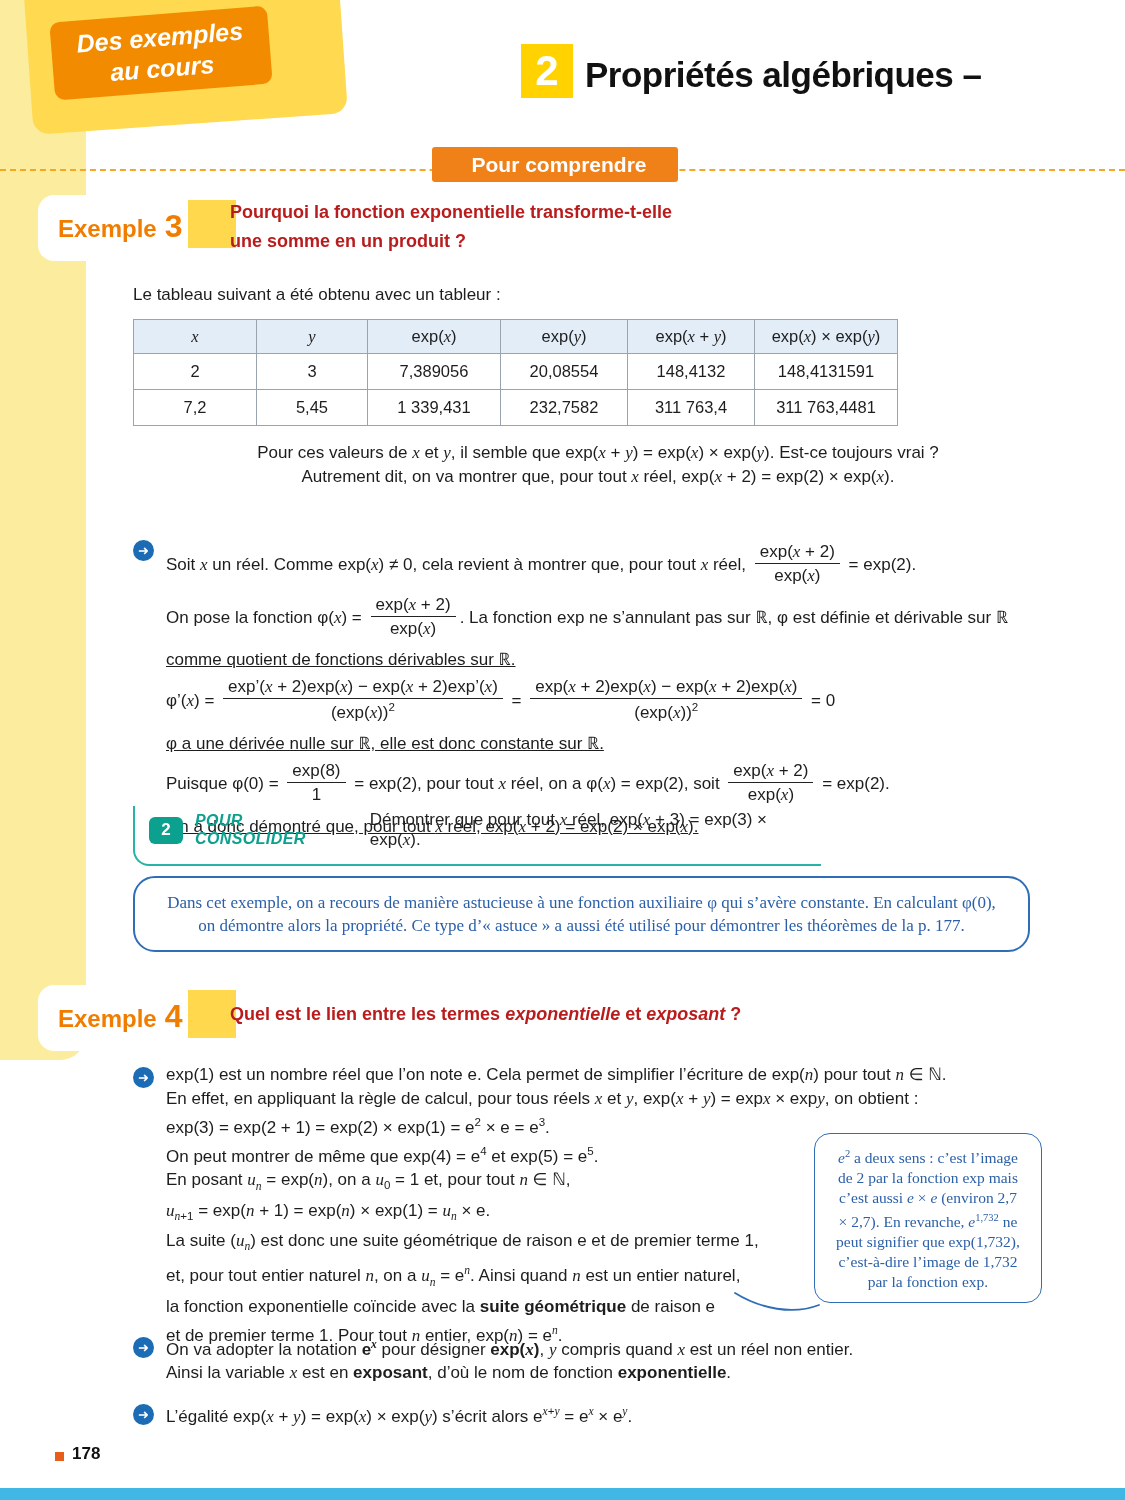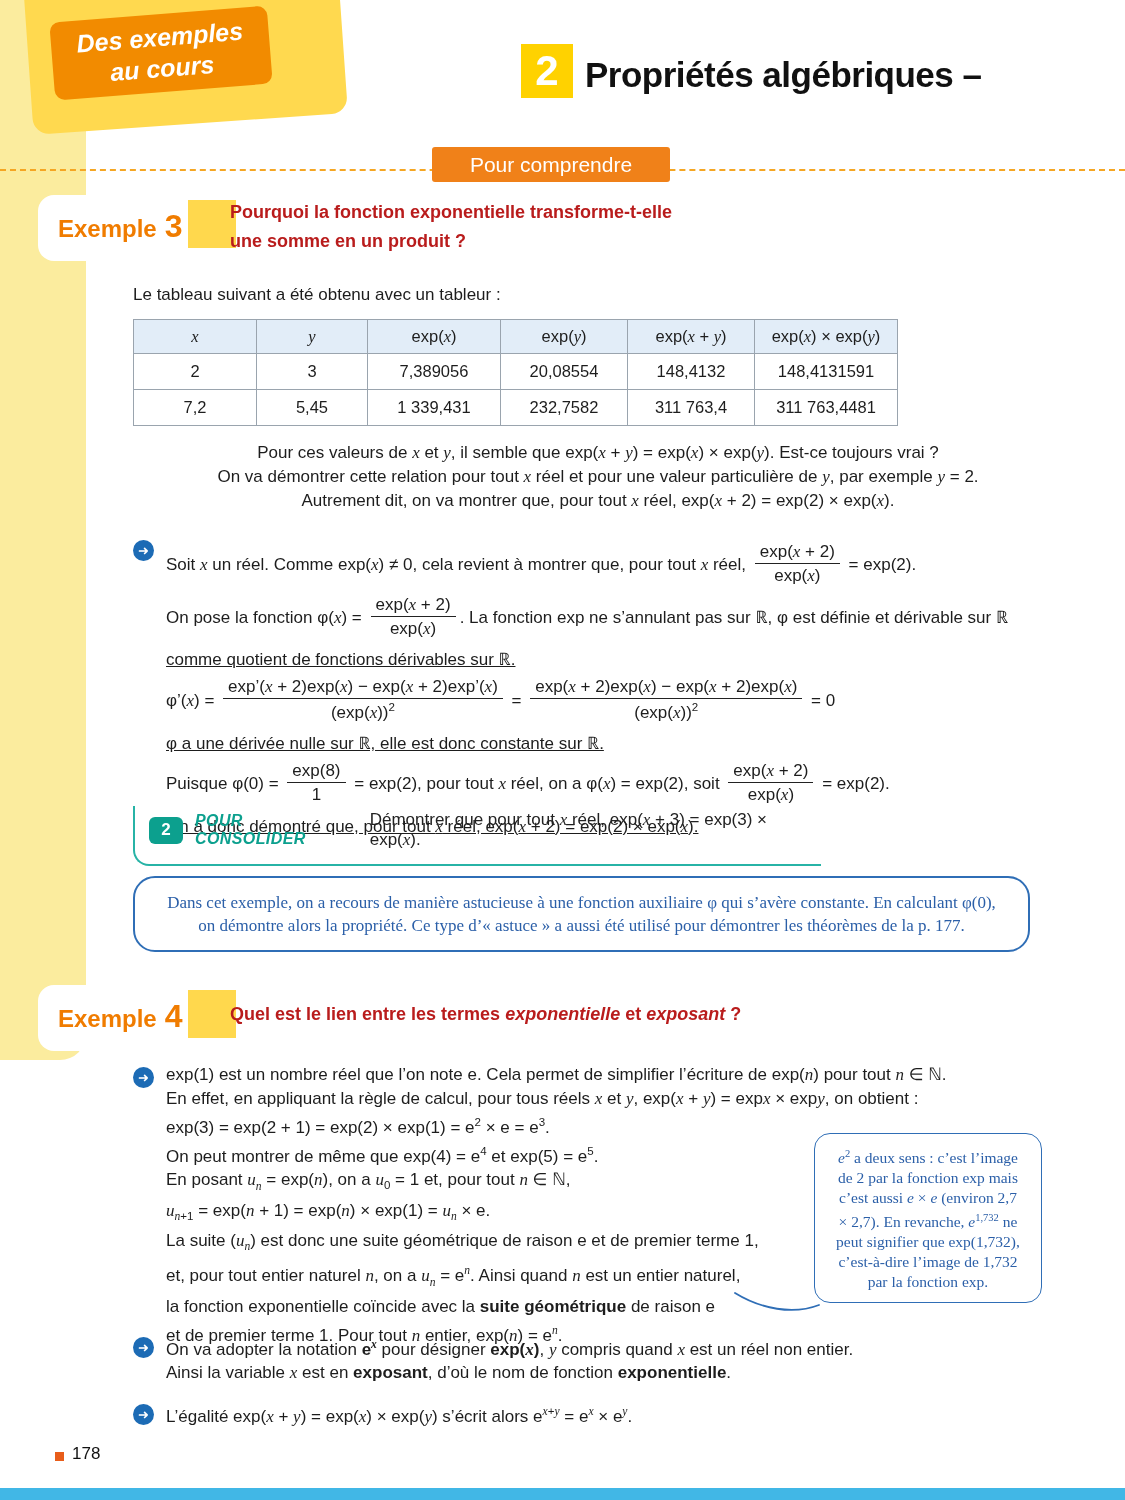--- a/index.html
+++ b/index.html
@@ -18,22 +18,22 @@
     display:flex; flex-direction:column; justify-content:center; line-height:1.25; }
   
   .chapter-num { position:absolute; left:521px; top:44px; width:52px; height:54px;
     background:#FFD200; color:#fff; font-size:42px; font-weight:bold;
     display:flex; align-items:center; justify-content:center; }
   .chapter-title { position:absolute; left:585px; top:55px; font-size:35px;
     font-weight:bold; color:#111; letter-spacing:-0.5px; }
   .dashed-line { position:absolute; left:0; right:0; top:169px;
     border-top:2px dashed #F5A623; }
   .banner { position:absolute; left:432px; top:147px; width:238px; height:35px;
-    background:#F08119; color:#fff; font-weight:normal; font-size:21px;
-    display:flex; align-items:center; justify-content:center; border-radius:3px; z-index:2; }
+    background:#F08119; color:#fff; font-weight:bold; font-size:21px;
+    display:flex; align-items:center; justify-content:center; border-radius:3px; z-index:2;padding-left:8px; }
   
   .notch { position:absolute; left:38px; width:150px; height:66px; background:#fff;
     border-radius:16px; }
   .ex-label { position:absolute; left:58px; color:#F07C00; font-weight:bold;
     font-size:24px; display:flex; align-items:baseline; gap:8px; z-index:2; }
   .ex-label .ex-num { font-size:32px; }
   .ex-square { position:absolute; width:48px; height:48px; background:#FFD84D; }
   .ex-title { position:absolute; left:230px; color:#b91c1c; font-weight:bold;
     font-size:18px; line-height:29px; }
   .ex-title em { font-style:italic; }
@@ -85,21 +85,21 @@
   .bubble { position:absolute; left:814px; top:1133px; width:228px;
     border:1.6px solid #2F6EB6; border-radius:16px; padding:10px 20px;
     font-family:"Liberation Serif", serif; color:#2B5FA8; font-size:15.5px;
     line-height:20px; text-align:center; box-sizing:border-box; }
   .bubble-tail { position:absolute; left:733px; top:1283px; }
   .sec-bullet3 { position:absolute; left:133px; top:1333px; width:930px; }
   .sec-bullet4 { position:absolute; left:133px; top:1400px; width:930px; }
   
   .page-num-sq { position:absolute; left:55px; top:1452px; width:9px; height:9px;
     background:#E85D1A; }
-  .page-num { position:absolute; left:72px; top:1444px; font-weight:normal;
+  .page-num { position:absolute; left:72px; top:1444px; font-weight:bold;
     font-size:17px; color:#111; }
   .bottom-bar { position:absolute; left:0; bottom:0; width:1125px; height:12px;
     background:#41B7E6; }
 </style>
 </head>
 <body>
 
 <div class="page">
 
   <div class="side-strip"></div>
@@ -151,21 +151,20 @@
           <td>5,45</td>
           <td>1 339,431</td>
           <td>232,7582</td>
           <td>311 763,4</td>
           <td>311 763,4481</td>
         </tr>
       </tbody>
     </table>
     <div class="after-table">
       <div>Pour ces valeurs de <i>x</i> et <i>y</i>, il semble que exp(<i>x</i> + <i>y</i>) = exp(<i>x</i>) × exp(<i>y</i>). Est-ce toujours vrai ?</div>
-      <div>On va démontrer cette relation pour tout <i>x</i> réel et pour une valeur particulière de <i>y</i>, par exemple <i>y</i> = 2.</div>
       <div>Autrement dit, on va montrer que, pour tout <i>x</i> réel, exp(<i>x</i> + 2) = exp(2) × exp(<i>x</i>).</div>
     </div>
   </div>
 
   <div class="sec-proof content">
     <div class="bullet-block">
       <span class="bullet-icon">➜</span>
       <div>
         <div class="mline">Soit <i>x</i> un réel. Comme exp(<i>x</i>) ≠ 0, cela revient à montrer que, pour tout <i>x</i> réel, <span class="frac"><span class="num">exp(<i>x</i> + 2)</span><span class="den">exp(<i>x</i>)</span></span> = exp(2).</div>
         <div class="mline">On pose la fonction φ(<i>x</i>) = <span class="frac"><span class="num">exp(<i>x</i> + 2)</span><span class="den">exp(<i>x</i>)</span></span>. La fonction exp ne s’annulant pas sur ℝ, φ est définie et dérivable sur ℝ</div>

